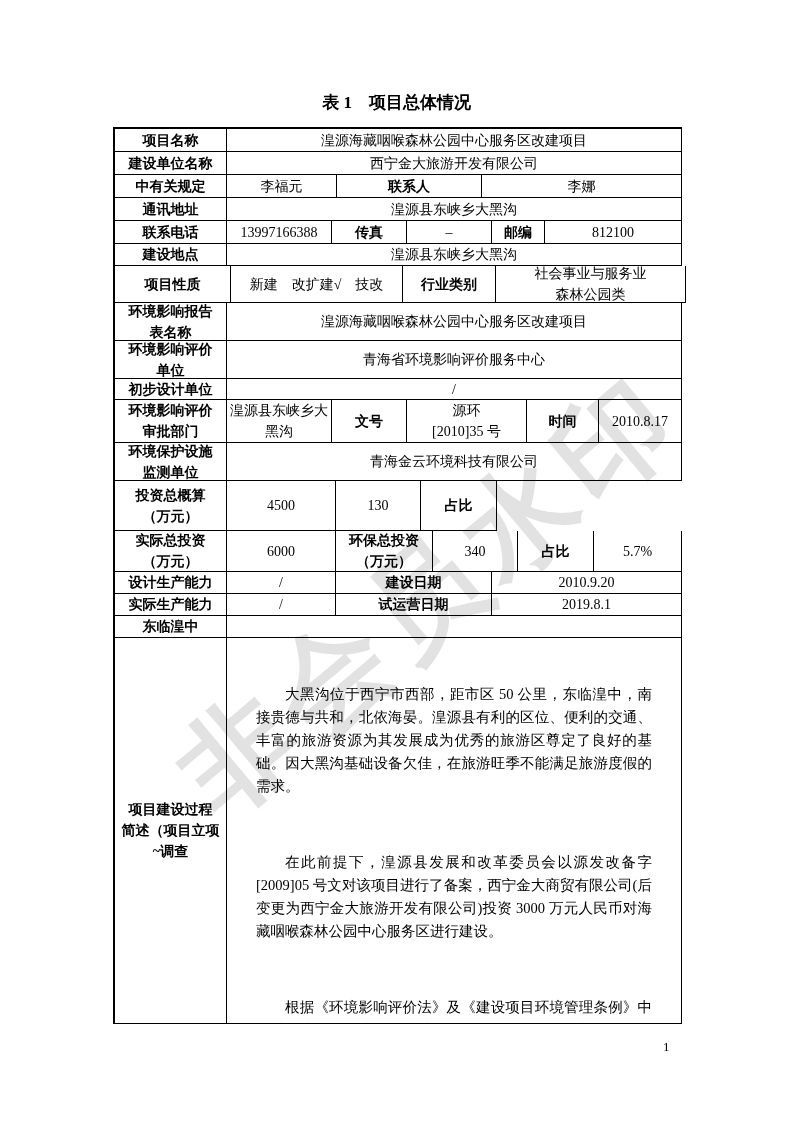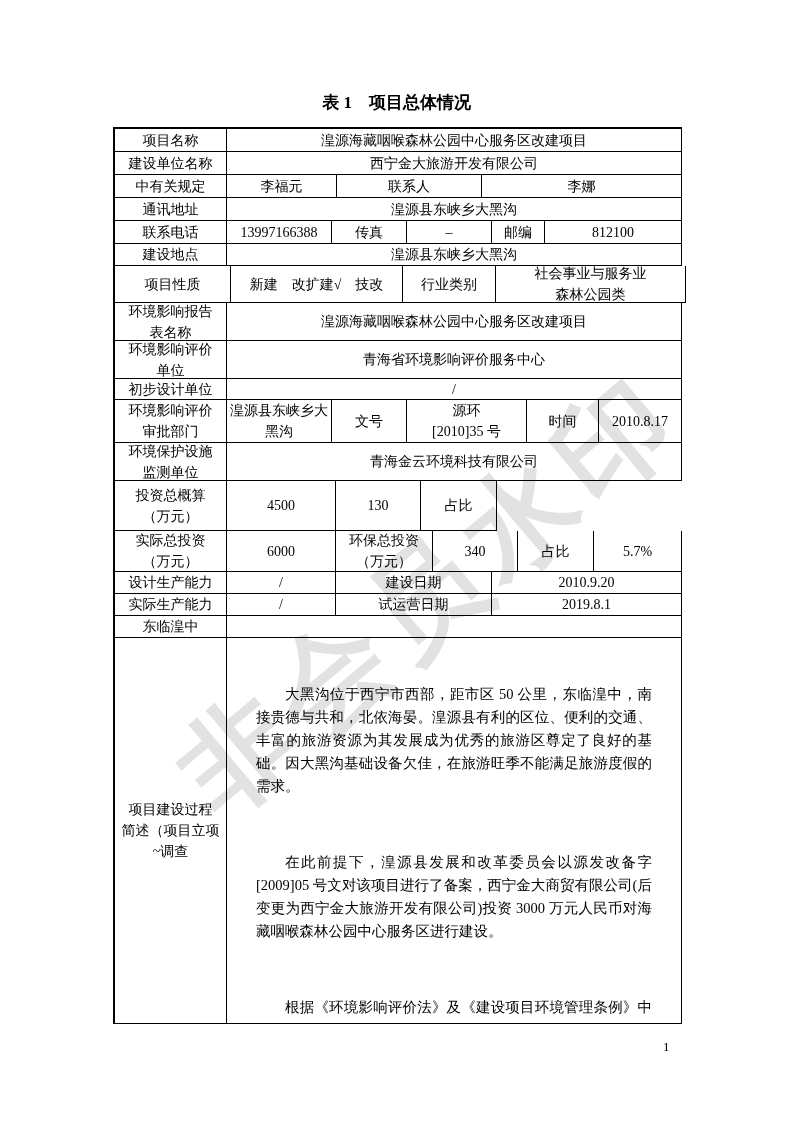--- a/index.html
+++ b/index.html
@@ -13,21 +13,21 @@
   .title{position:absolute;left:0;top:91px;width:793px;text-align:center;
         font-size:17px;font-weight:bold;z-index:1;}
   .tbl{position:absolute;left:113px;top:127px;width:567px;z-index:1;
         border-top:2px solid #000;border-left:2px solid #000;}
   .row{display:flex;}
   .c{flex:0 0 auto;box-sizing:border-box;
      border-right:1.5px solid #000;border-bottom:1.5px solid #000;
      display:flex;align-items:center;justify-content:center;
      text-align:center;font-size:14px;line-height:1.5;white-space:pre-line;
      overflow:hidden;padding:0 2px;}
-  .lab{font-weight:normal;}
+  .lab{font-weight:bold;}
   .paras{display:block;padding:8px 13px 0 13px;text-align:justify;}
   .paras p{margin:16px;text-indent:2em;font-size:14.5px;line-height:23px;text-align:justify;}
   .pageno{position:absolute;left:663px;top:1039px;font-size:13px;z-index:1;}
 </style>
 </head>
 <body>
 
 <div class="page">
 
   <div class="watermark">非会员水印</div>

